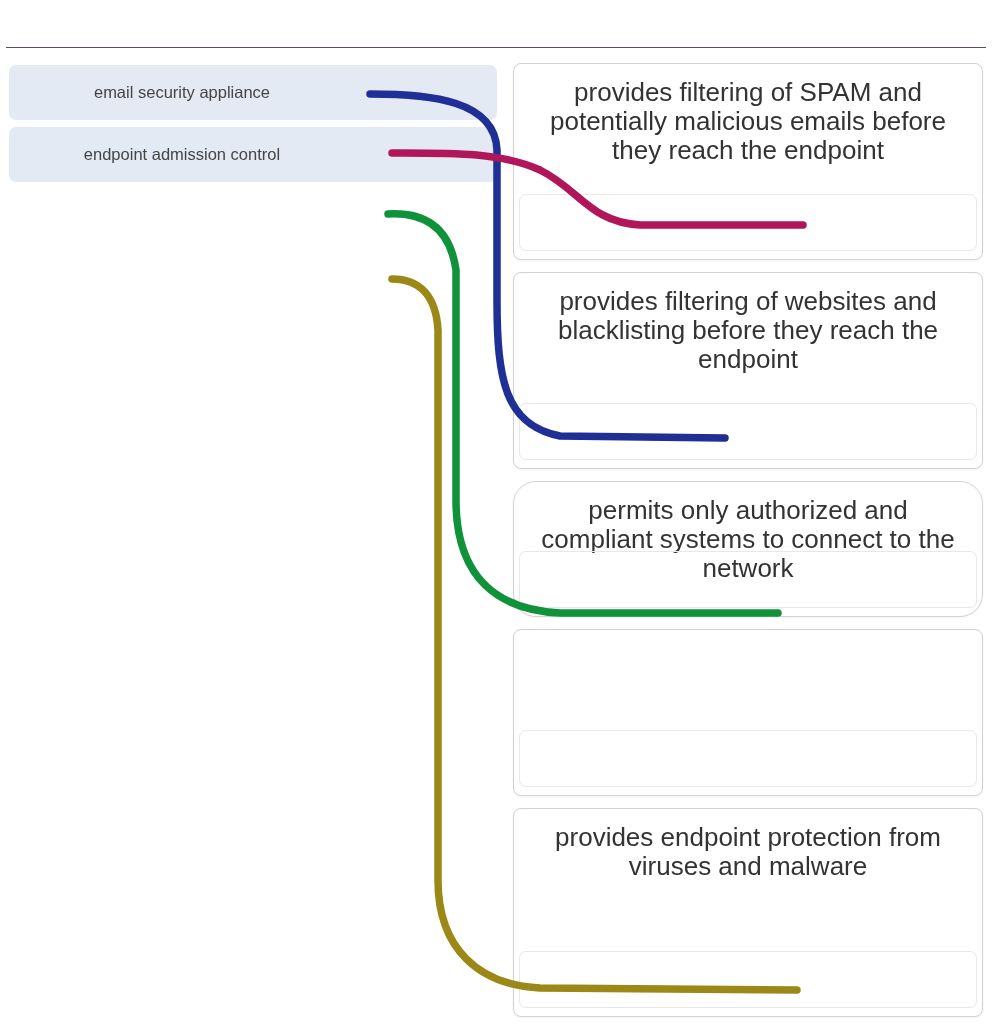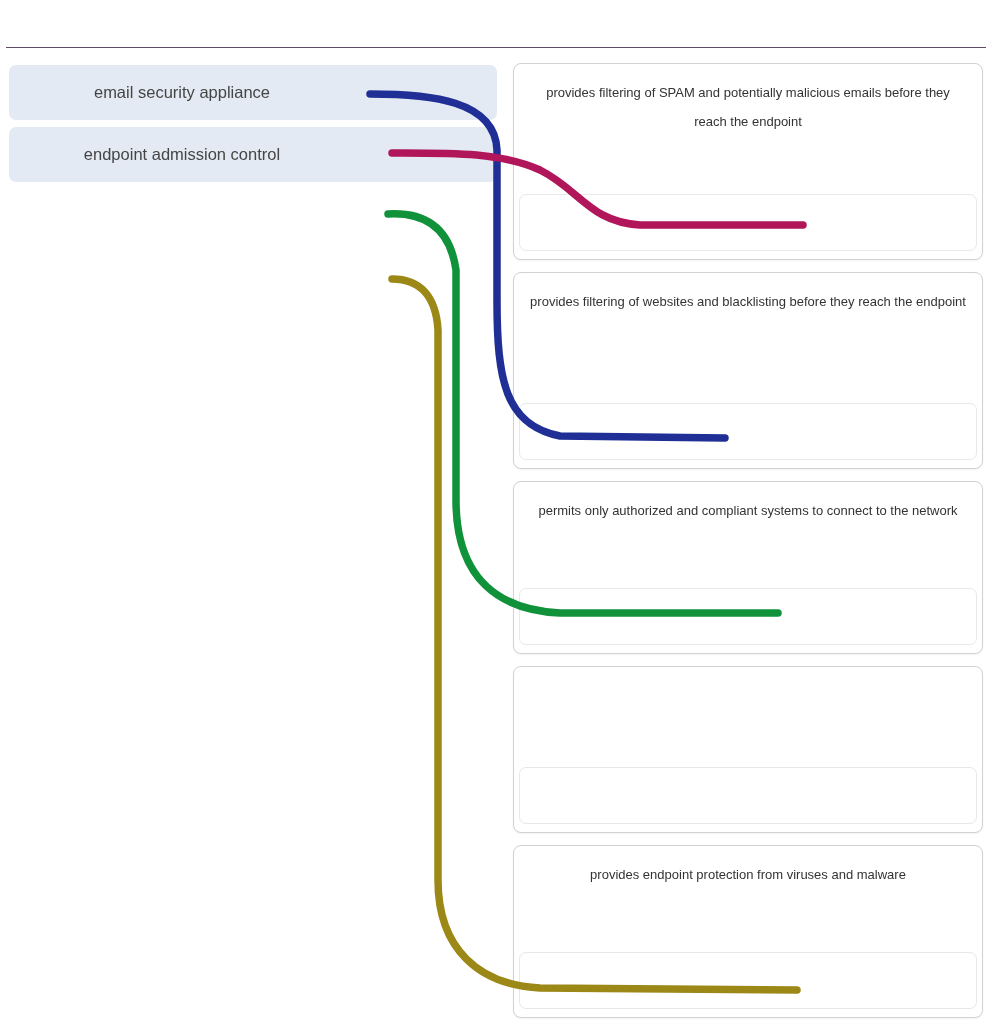--- a/index.html
+++ b/index.html
@@ -77,26 +77,26 @@
     position: relative;
     background: #ffffff;
     border: 1px solid #d2d2d2;
     border-radius: 8px;
     box-sizing: border-box;
     margin-bottom: 12px;
     padding: 14px 16px 10px 16px;
     box-shadow: 0 1px 2px rgba(0,0,0,0.05);
   }
   .target-card.size-tall { height: 197px; }
-  .target-card.size-mid  { height: 173px; }
+  .target-card.size-mid  { height: 136px; border-radius: 23px; }
   .target-card.size-std  { height: 167px; }
-  .target-card.size-last { height: 173px; margin-bottom: 0; }
+  .target-card.size-last { height: 209px; margin-bottom: 0; }
 
   .target-text {
-    font-size: 13px;
+    font-size: 26px;
     line-height: 29px;
     color: #333333;
     text-align: center;
   }
   .drop-zone {
     position: absolute;
     left: 5px;
     right: 5px;
     bottom: 8px;
     height: 57px;

